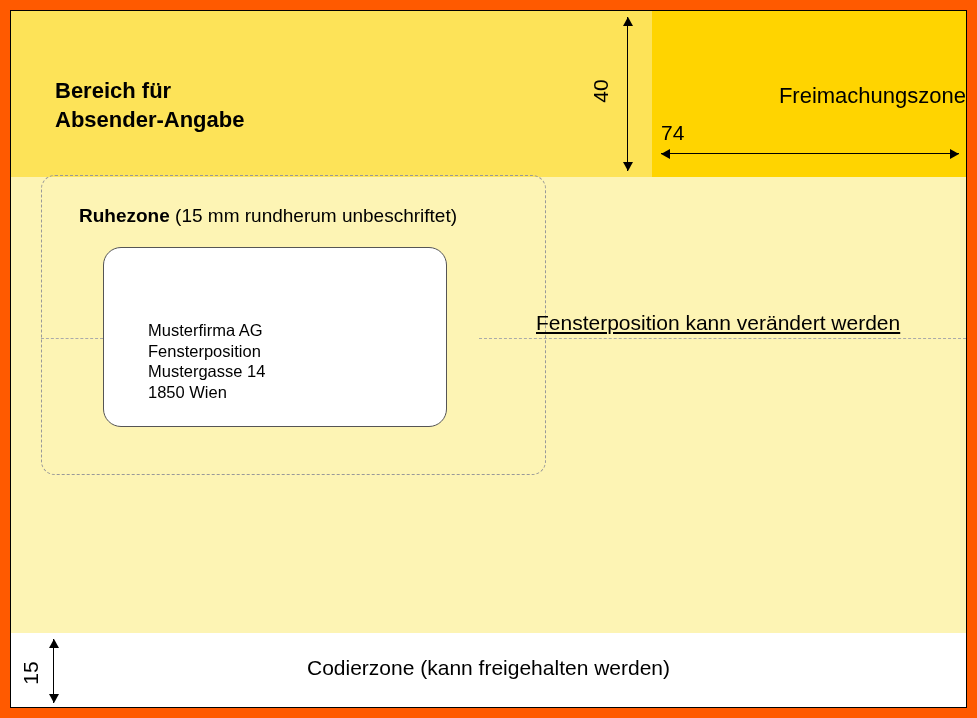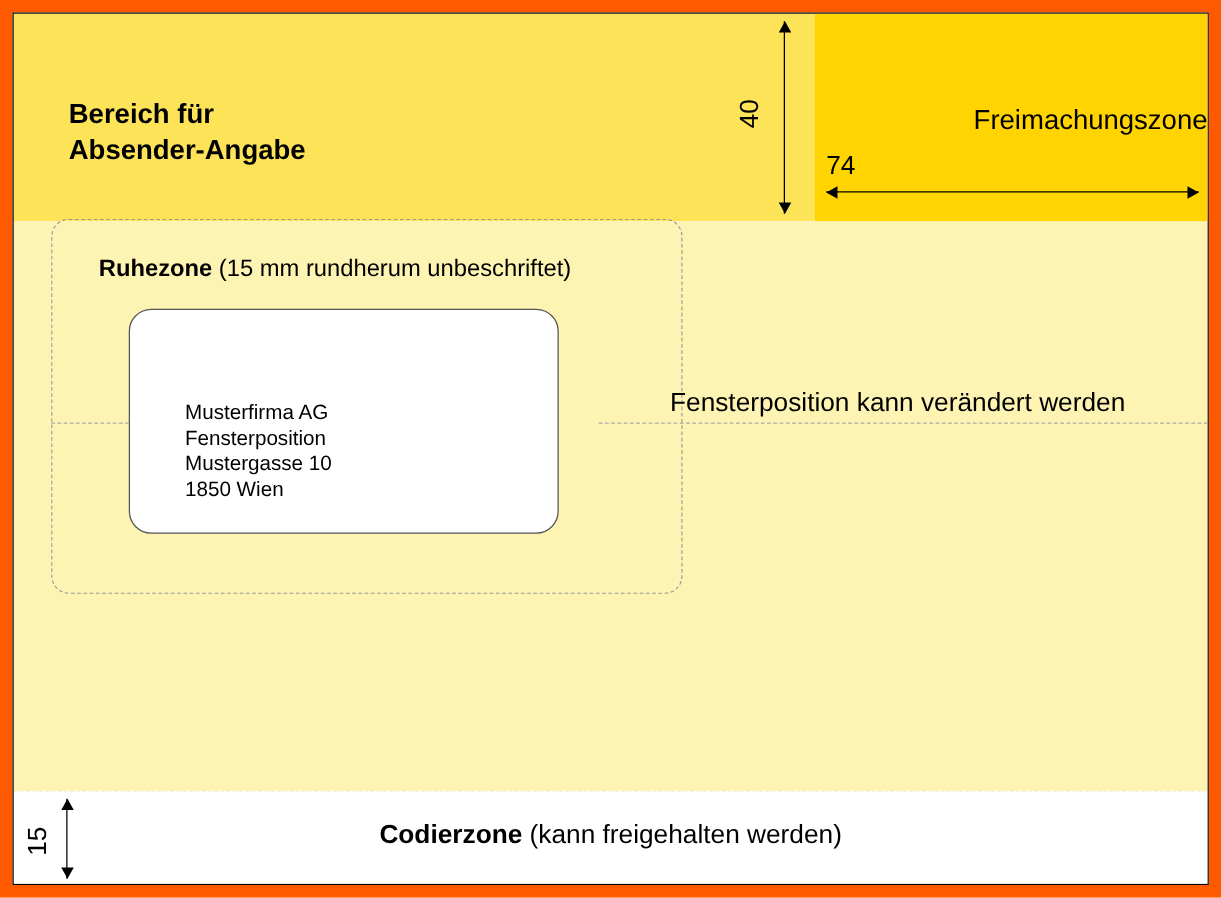--- a/index.html
+++ b/index.html
@@ -133,40 +133,41 @@
   }
   .dash-center-left {
     position: absolute;
     top: 327px; left: 30px; width: 62px;
     border-top: 1px dashed #aaa;
   }
   .fenster-label {
     position: absolute;
     top: 300px; left: 525px;
     font-size: 21px;
+    text-decoration: underline;
   }
   
   .bottom-dash {
     position: absolute;
     left: 0; right: 0; top: 622px;
     border-top: 1px dashed #aaa;
   }
   
   .codierzone {
     position: absolute;
     left: 0; right: 0; top: 622px; bottom: 0;
     background: #fff;
   }
   .codierzone-label {
     position: absolute;
     left: 0; right: 0; top: 645px;
     text-align: center;
     font-size: 21px;
   }
-  .codierzone-label b { font-weight: bold; margin-top: 48px; }
+  .codierzone-label b { font-weight: normal; margin-top: 48px; }
   
   .dim15-line {
     position: absolute;
     left: 42px; top: 628px; height: 64px;
     border-left: 1px solid #000;
   }
   .dim15-line::before, .dim15-line::after {
     content: "";
     position: absolute; left: -5px;
     width: 0; height: 0;
@@ -205,21 +206,21 @@
 
   <div class="ruhezone"></div>
   <div class="ruhezone-label">
     <b>Ruhezone</b><span> (15 mm rundherum unbeschriftet)</span>
   </div>
 
   <div class="window">
     <div class="window-addr">
       <div>Musterfirma AG</div>
       <div>Fensterposition</div>
-      <div>Mustergasse 10</div>
+      <div>Mustergasse 14</div>
       <div>1850 Wien</div>
     </div>
   </div>
 
   <div class="dash-center-left"></div>
   <div class="dash-center"></div>
   <div class="fenster-label">Fensterposition kann verändert werden</div>
 
   <div class="bottom-dash"></div>
   <div class="codierzone"></div>

